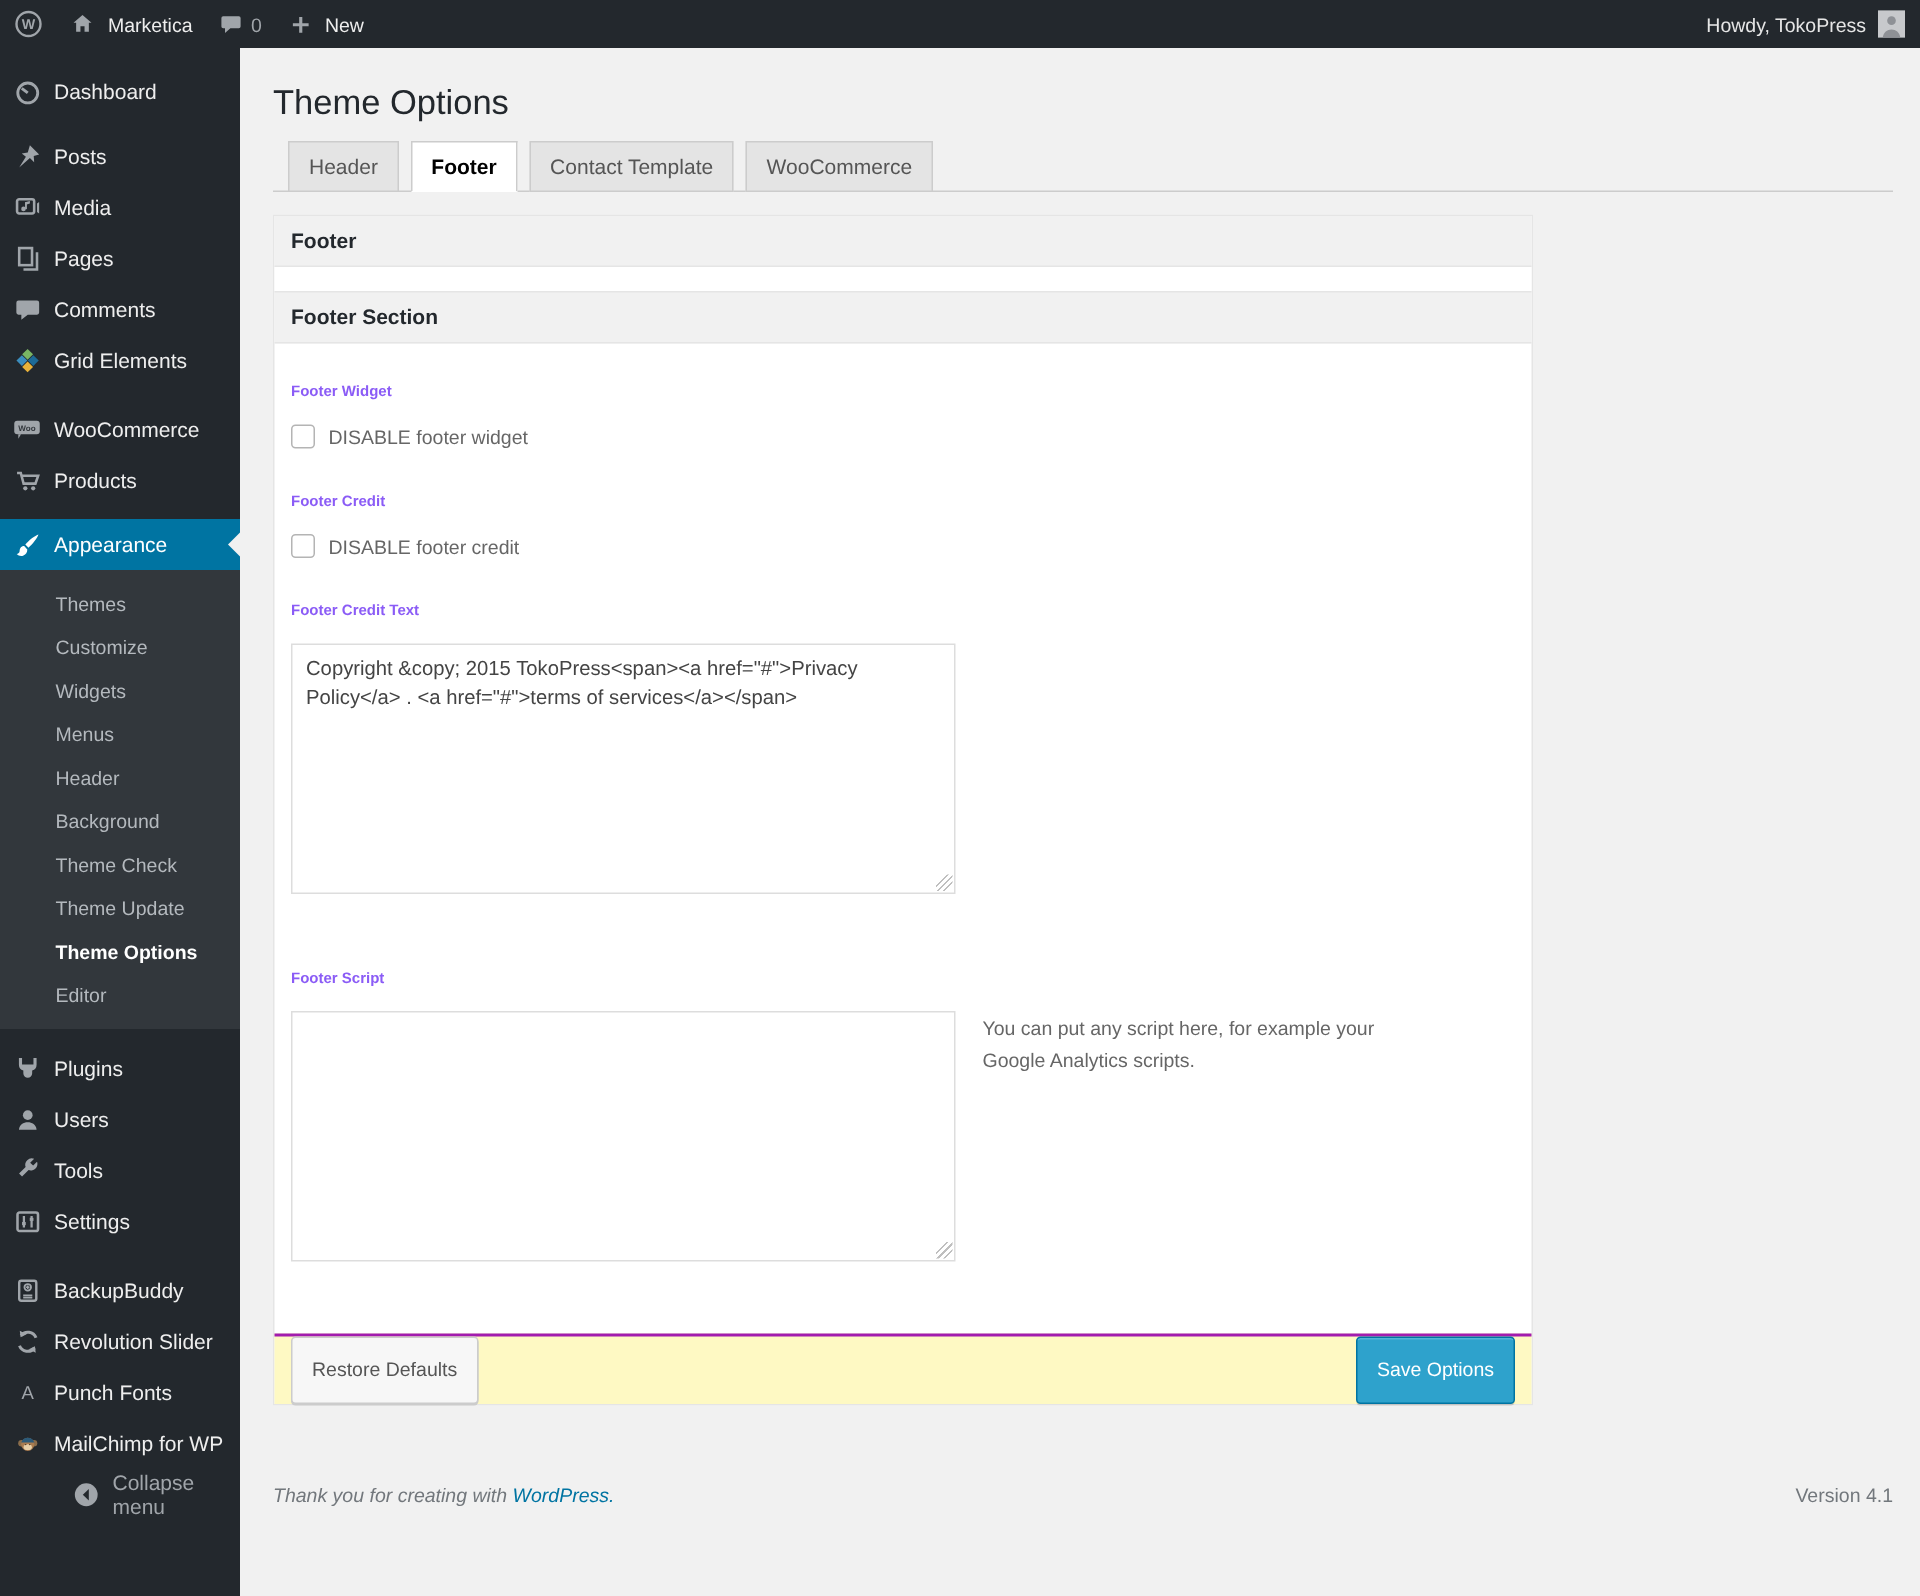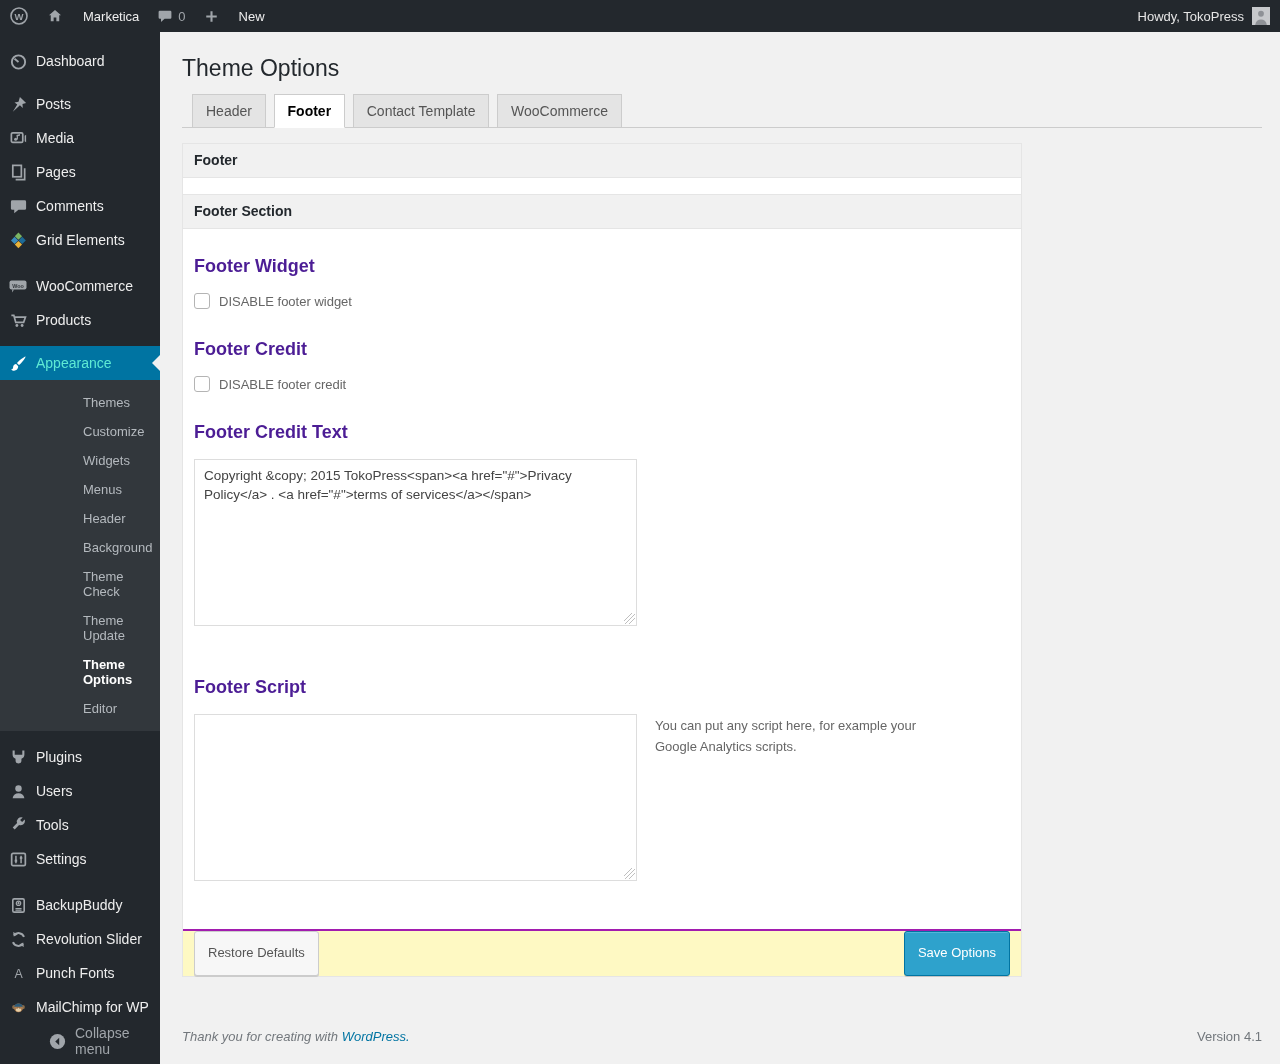--- a/index.html
+++ b/index.html
@@ -9,38 +9,38 @@
     background:#f1f1f1; color:#444;
     font-family:"Liberation Sans", sans-serif; font-size:13px;
   }
   
   .admin-bar {
     height:32px; background:#23282d; display:flex; align-items:center;
     font-size:13px; color:#eee;
   }
   .ab-item { display:flex; align-items:center; height:32px; padding:0 9px; cursor:pointer; }
   .ab-item svg { display:block; }
-  .ab-label { margin-left:20px; color:#eee; }
+  .ab-label { margin-left:9px; color:#eee; }
   .ab-count { margin-left:5px; color:#a0a5aa; }
   .ab-right { margin-left:auto; display:flex; align-items:center; padding-right:10px; cursor:pointer; }
   .ab-howdy { color:#e6e6e6; margin-right:8px; }
   .ab-avatar { width:18px; height:18px; background:#c7c9cc; display:flex; align-items:center; justify-content:center; }
   
   .layout { display:flex; height:1032px; }
   .sidebar { width:160px; flex-shrink:0; background:#23282d; padding-top:12px; }
   .menu-item { height:34px; display:flex; align-items:center; color:#eee; font-size:14px; cursor:pointer; position:relative; }
   .menu-item .mi-icon { width:20px; height:20px; margin:0 8px; display:flex; align-items:center; justify-content:center; }
-  .menu-item.current { background:#0074a2; color:#5eead4; }
+  .menu-item.current { background:#0074a2; color:#ffffff; }
   .menu-item.current::after {
     content:""; position:absolute; right:0; top:50%; margin-top:-8px;
     border:8px solid transparent; border-right-color:#f1f1f1;
   }
   .menu-sep-s { height:9px; } .menu-sep-m { height:12px; }
   .submenu { background:#32373c; padding:8px 0; }
-  .submenu-item { padding:7px 0 7px 37px; color:#b4b9be; font-size:13px; cursor:pointer;margin-left:46px; }
+  .submenu-item { padding:7px 0 7px 37px; color:#b4b9be; font-size:13px; cursor:pointer; }
   .submenu-item.current { color:#fff; font-weight:bold; }
   
   .content { flex:1; padding:0 18px 0 22px; }
   .page-title { font-size:23px; font-weight:400; color:#23282d; margin:0; padding:22px 0 0; line-height:29px; }
   .tabs { margin-top:11px; border-bottom:1px solid #ccc; padding-left:10px; }
   .tab {
     display:inline-block; padding:8px 13px; background:#e4e4e4;
     border:1px solid #ccc; margin:0 4px -1px 0; font-size:14px; color:#555;
     cursor:pointer; vertical-align:bottom;
   }
@@ -49,21 +49,21 @@
   .panel { width:840px; margin-top:15px; background:#fff; border:1px solid #e5e5e5; }
   .panel-title, .section-title {
     background:#f1f1f1; padding:9px 11px; font-size:14px; font-weight:700;
     color:#23282d; line-height:15px;
   }
   .panel-title { border-bottom:1px solid #e5e5e5; }
   .section-title { border-top:1px solid #e5e5e5; border-bottom:1px solid #e5e5e5; }
   .panel-gap { height:16px; background:#fff; }
   .section-body { padding:27px 11px 24px; }
   .section-body.scripts { padding-bottom:48px; }
-  .field-label { font-size:18px; font-weight:700; color:#4c1d95; margin:0 0 16px; }
+  .field-label { font-size:10px; font-weight:700; color:#8b5cf6; margin:0 0 16px; }
   .check-row { display:flex; align-items:center; margin:0 0 30px 0; color:#666; }
   .check-row input[type=checkbox] {
     appearance:none; -webkit-appearance:none; width:16px; height:16px;
     border:1px solid #b4b4b4; border-radius:3px; background:#fff; margin:0 9px 0 0; cursor:pointer;
   }
   .ta-wrap { position:relative; width:443px; }
   textarea {
     width:443px; height:167px; border:1px solid #ddd; background:#fff;
     padding:6px 9px; font-family:"Liberation Sans", sans-serif; font-size:13.5px;
     color:#444; line-height:1.42; resize:none; display:block;

